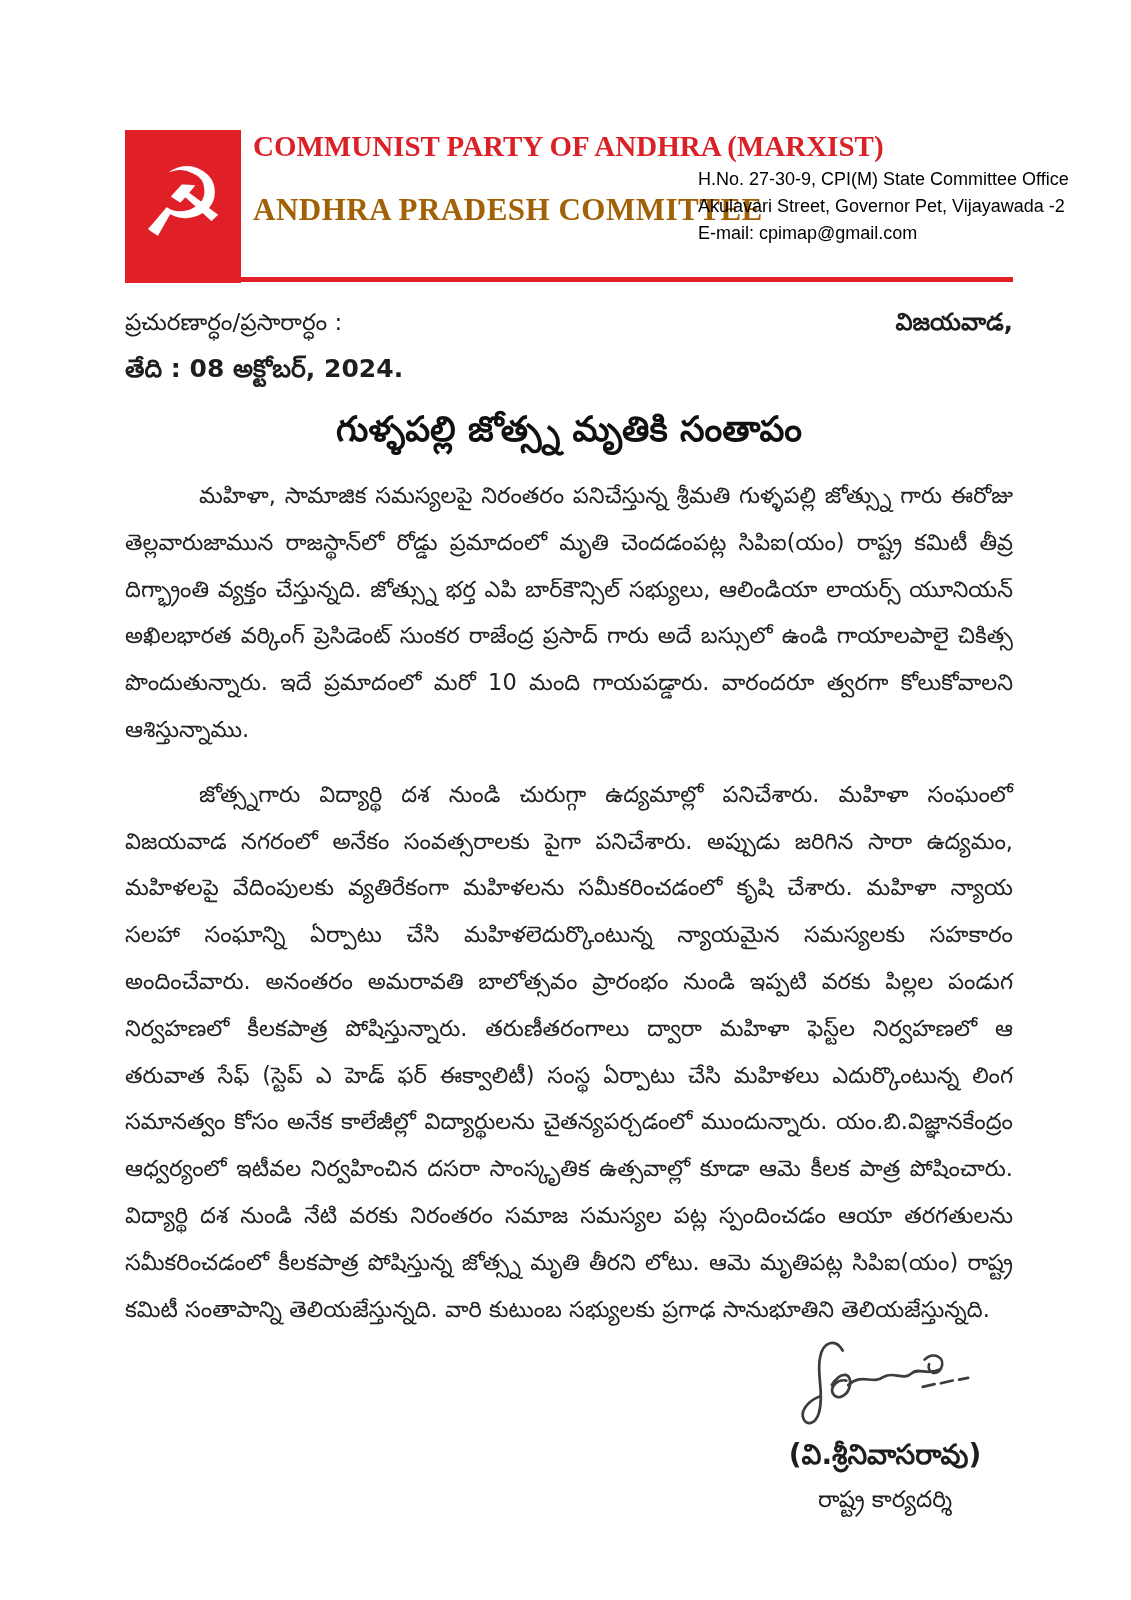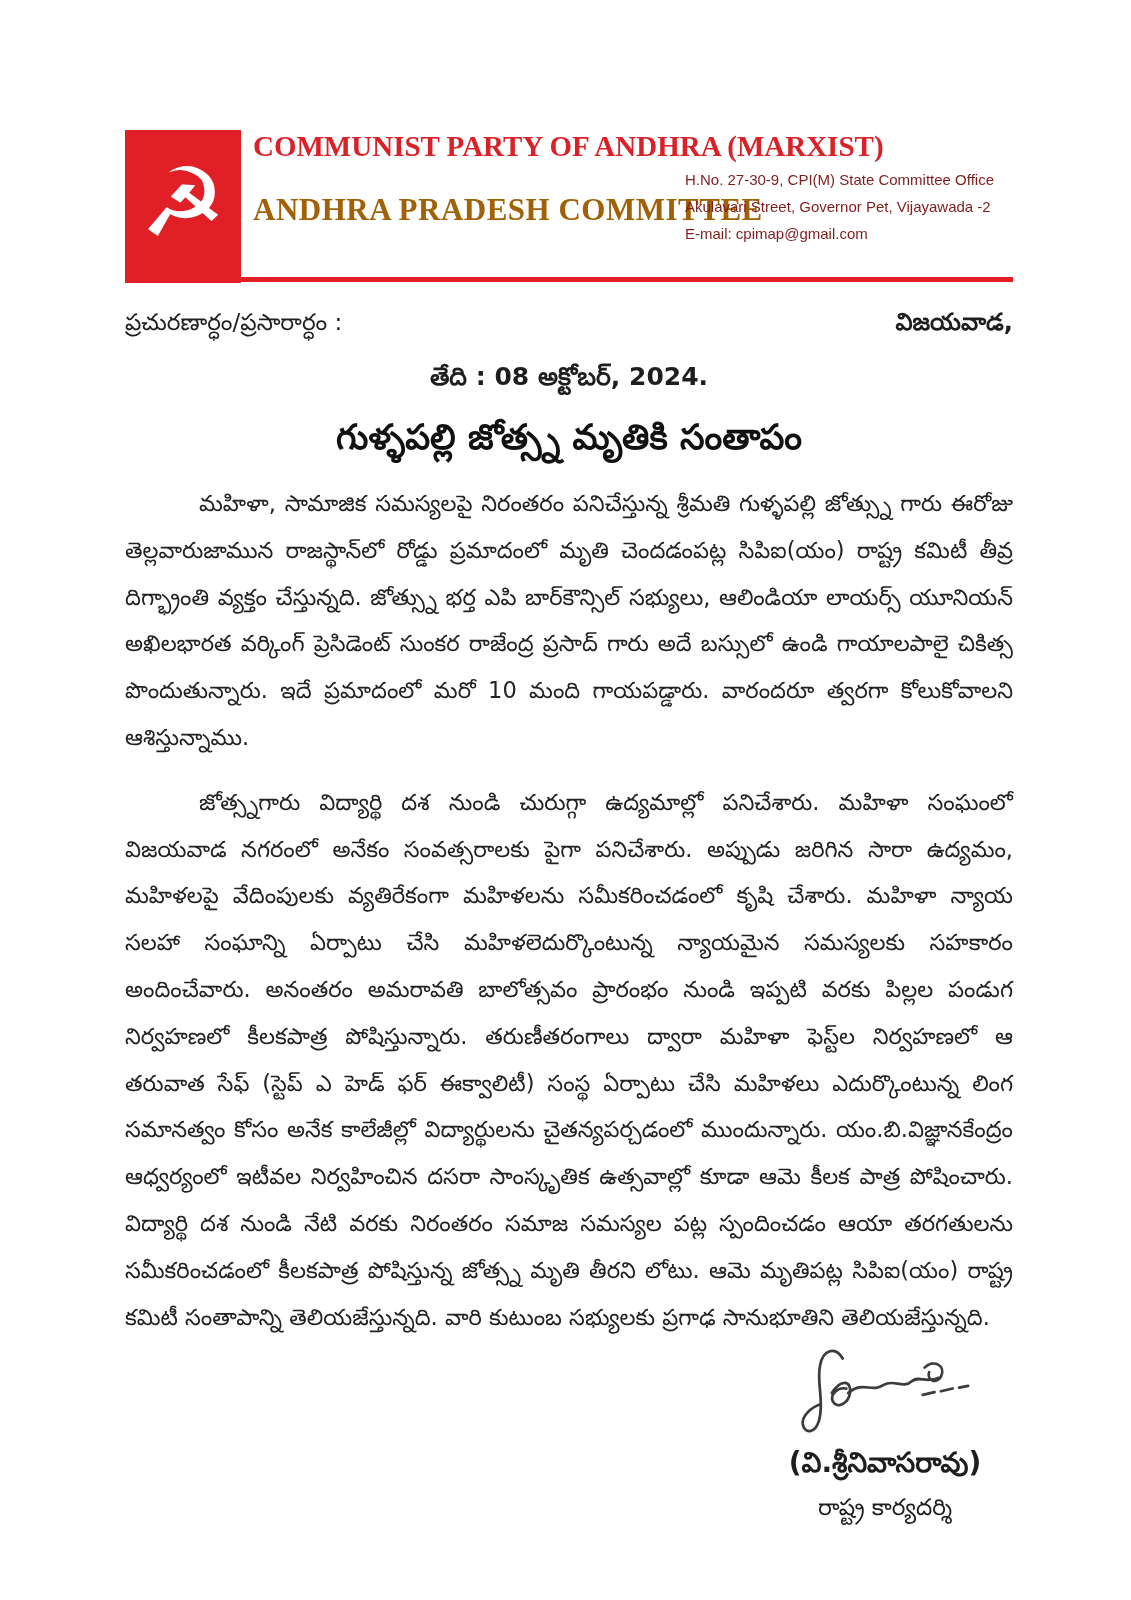--- a/index.html
+++ b/index.html
@@ -31,41 +31,41 @@
     font-family:"Liberation Serif", serif;
     font-weight:bold;font-size:29px;white-space:nowrap;
   }
   .committee{
     position:absolute;left:128px;top:62px;
     color:#a16207;
     font-family:"Liberation Serif", serif;
     font-weight:bold;font-size:31px;letter-spacing:0.5px;white-space:nowrap;
   }
   .contact{
-    position:absolute;left:560px;top:36px;width:330px;
-    color:#7f1d1d;
+    position:absolute;left:573px;top:36px;width:330px;
+    color:#000000;
     font-family:"Liberation Sans", sans-serif;
-    font-size:15px;line-height:27px;white-space:nowrap;
+    font-size:18px;line-height:27px;white-space:nowrap;
   }
   .phone-icon{font-family:"DejaVu Sans", sans-serif;margin-right:4px;}
   .red-line{
     position:absolute;left:0;top:147px;width:888px;height:5px;
     background:#e01f26;z-index:1;
   }
 
   
   .content{position:absolute;left:125px;top:308px;width:888px;}
   .meta-row{
     display:flex;justify-content:space-between;align-items:baseline;
     font-size:23px;
   }
   .purpose{font-weight:500;}
   .city{font-weight:bold;font-size:24px;}
   .date-row{
-    text-align:center;font-weight:bold;font-size:25px;margin-top:20px;
+    text-align:left;font-weight:bold;font-size:25px;margin-top:12px;
   }
   .title{
     text-align:center;font-weight:bold;font-size:35px;
     margin-top:20px;color:#111;
   }
   .para{
     font-size:22.5px;line-height:2.08;
     text-align:justify;text-indent:74px;
     margin:14px 0 0 0;color:#222;
   }

